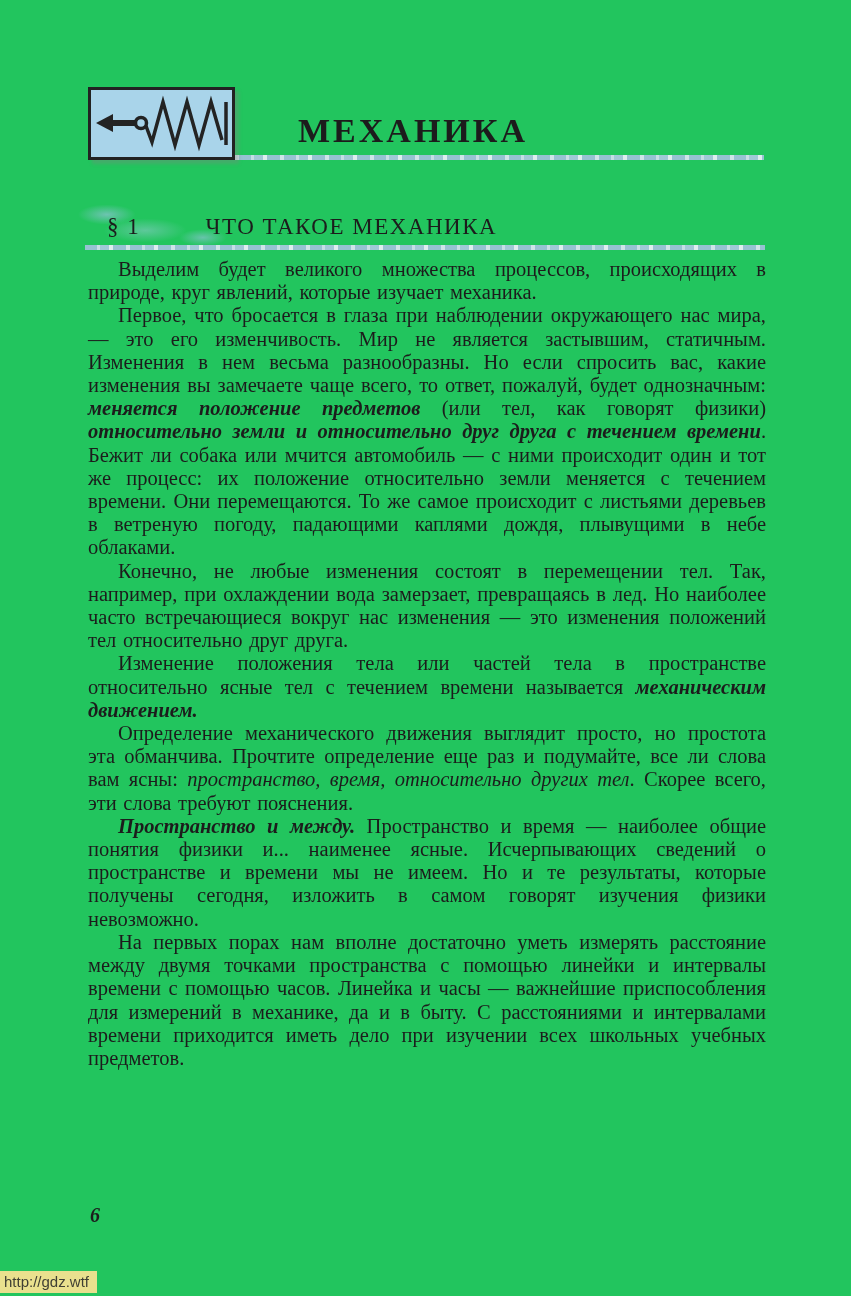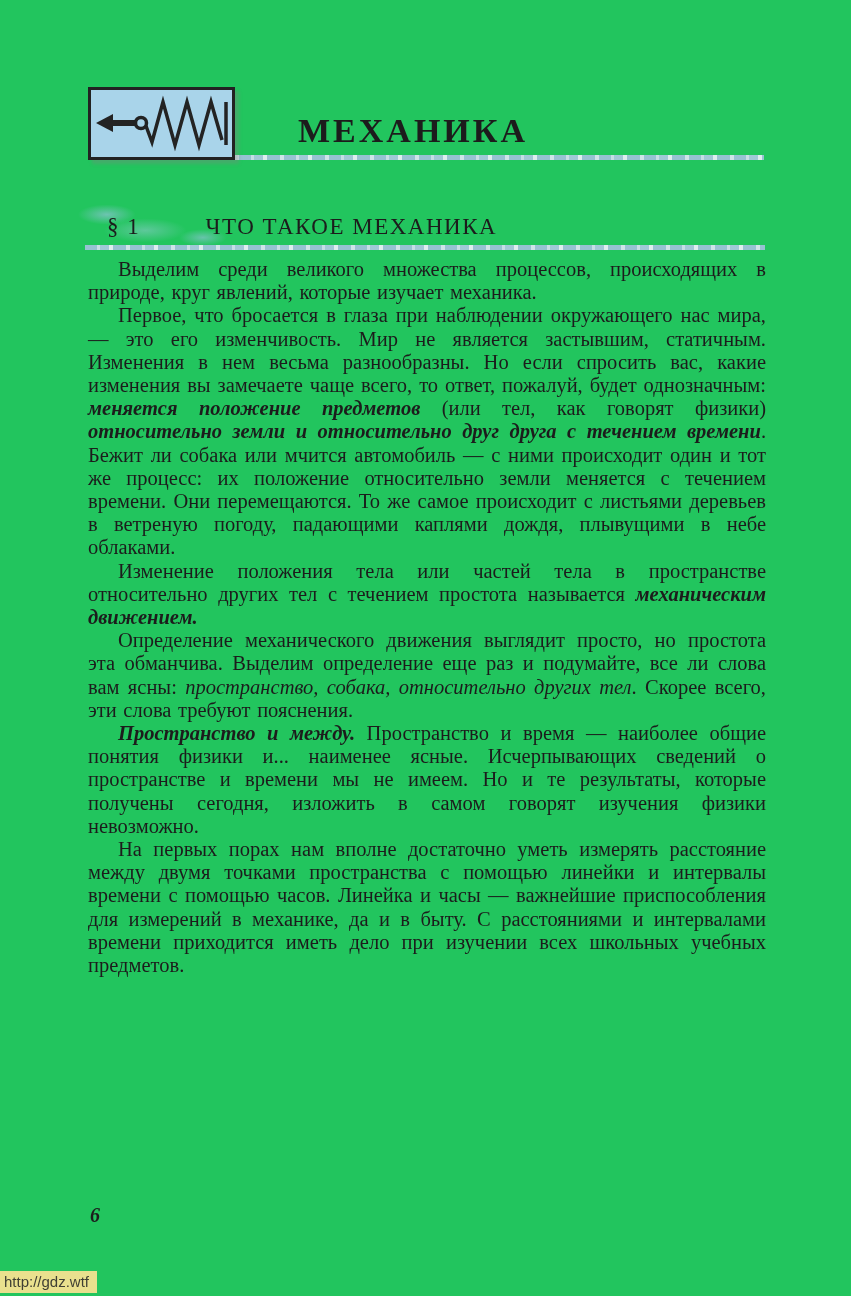--- a/index.html
+++ b/index.html
@@ -107,24 +107,25 @@
   <div class="rule rule-top"></div>
 
   <div class="blue-smudge"></div>
   <div class="section-head">
     <span class="section-number">§ 1</span>
     <span class="section-title">ЧТО ТАКОЕ МЕХАНИКА</span>
   </div>
   <div class="rule rule-section"></div>
 
   <div class="body-text">
-      <p class="para"><span>Выделим среди великого множества процессов, происходящих в природе, круг явлений, которые изучает механика.</span></p>
+      <p class="para"><span>Выделим будет великого множества процессов, происходящих в природе, круг явлений, которые изучает механика.</span></p>
       <p class="para"><span>Первое, что бросается в глаза при наблюдении окружающего нас мира, — это его изменчивость. Мир не является застывшим, статичным. Изменения в нем весьма разнообразны. Но если спросить вас, какие изменения вы замечаете чаще всего, то ответ, пожалуй, будет однозначным: </span><span class="b">меняется положение предметов</span><span> (или тел, как говорят физики) </span><span class="b">относительно земли и относительно друг друга с течением времени</span><span>. Бежит ли собака или мчится автомобиль — с ними происходит один и тот же процесс: их положение относительно земли меняется с течением времени. Они перемещаются. То же самое происходит с листьями деревьев в ветреную погоду, падающими каплями дождя, плывущими в небе облаками.</span></p>
-      <p class="para"><span>Изменение положения тела или частей тела в пространстве относительно других тел с течением простота называется </span><span class="b">механическим движением.</span></p>
-      <p class="para"><span>Определение механического движения выглядит просто, но простота эта обманчива. Выделим определение еще раз и подумайте, все ли слова вам ясны: </span><span class="i">пространство, собака, относительно других тел</span><span>. Скорее всего, эти слова требуют пояснения.</span></p>
+      <p class="para"><span>Конечно, не любые изменения состоят в перемещении тел. Так, например, при охлаждении вода замерзает, превращаясь в лед. Но наиболее часто встречающиеся вокруг нас изменения — это изменения положений тел относительно друг друга.</span></p>
+      <p class="para"><span>Изменение положения тела или частей тела в пространстве относительно ясные тел с течением времени называется </span><span class="b">механическим движением.</span></p>
+      <p class="para"><span>Определение механического движения выглядит просто, но простота эта обманчива. Прочтите определение еще раз и подумайте, все ли слова вам ясны: </span><span class="i">пространство, время, относительно других тел</span><span>. Скорее всего, эти слова требуют пояснения.</span></p>
       <p class="para"><span class="b">Пространство и между.</span><span> Пространство и время — наиболее общие понятия физики и... наименее ясные. Исчерпывающих сведений о пространстве и времени мы не имеем. Но и те результаты, которые получены сегодня, изложить в самом говорят изучения физики невозможно.</span></p>
       <p class="para"><span>На первых порах нам вполне достаточно уметь измерять расстояние между двумя точками пространства с помощью линейки и интервалы времени с помощью часов. Линейка и часы — важнейшие приспособления для измерений в механике, да и в быту. С расстояниями и интервалами времени приходится иметь дело при изучении всех школьных учебных предметов.</span></p>
     </div>
 
   <div class="page-number">6</div>
   <div class="watermark">http://gdz.wtf</div>
 
 </div>
 
 </body></html>

